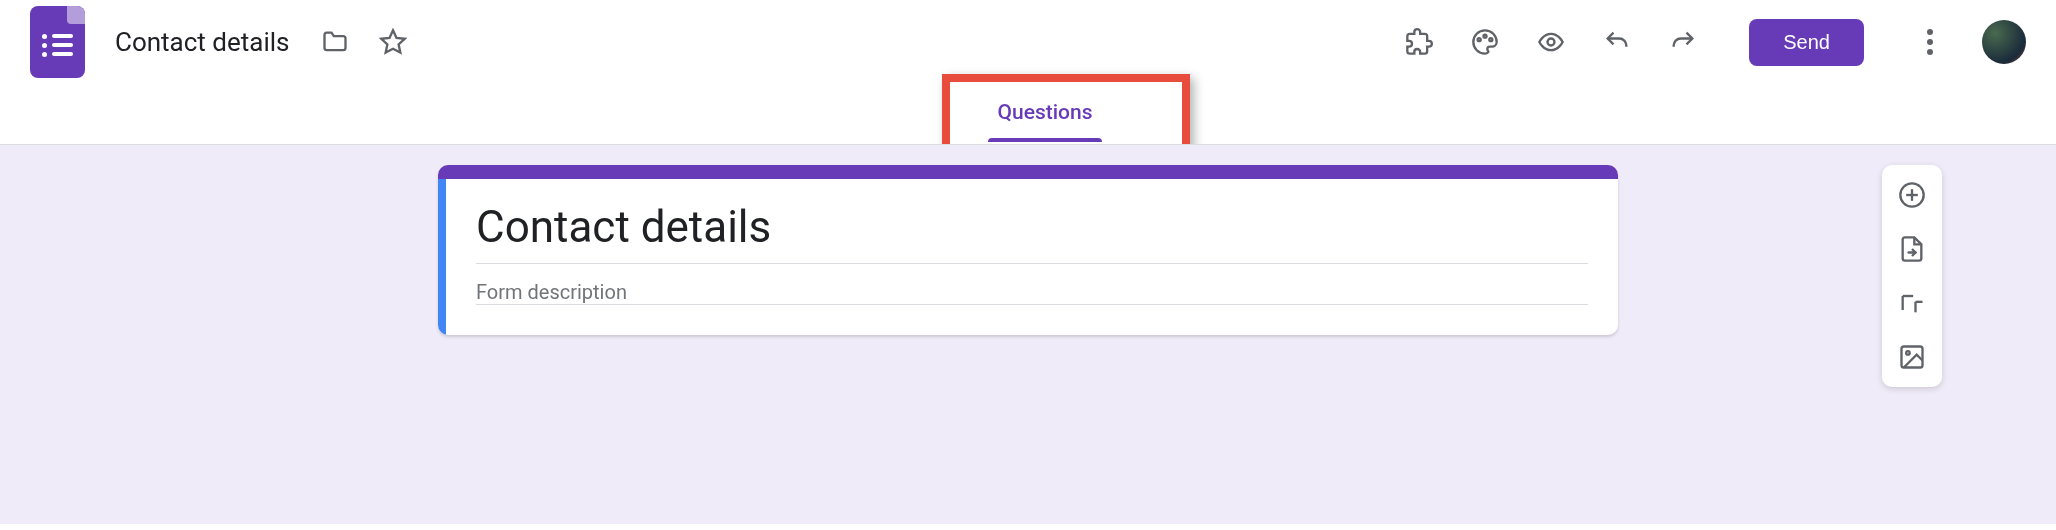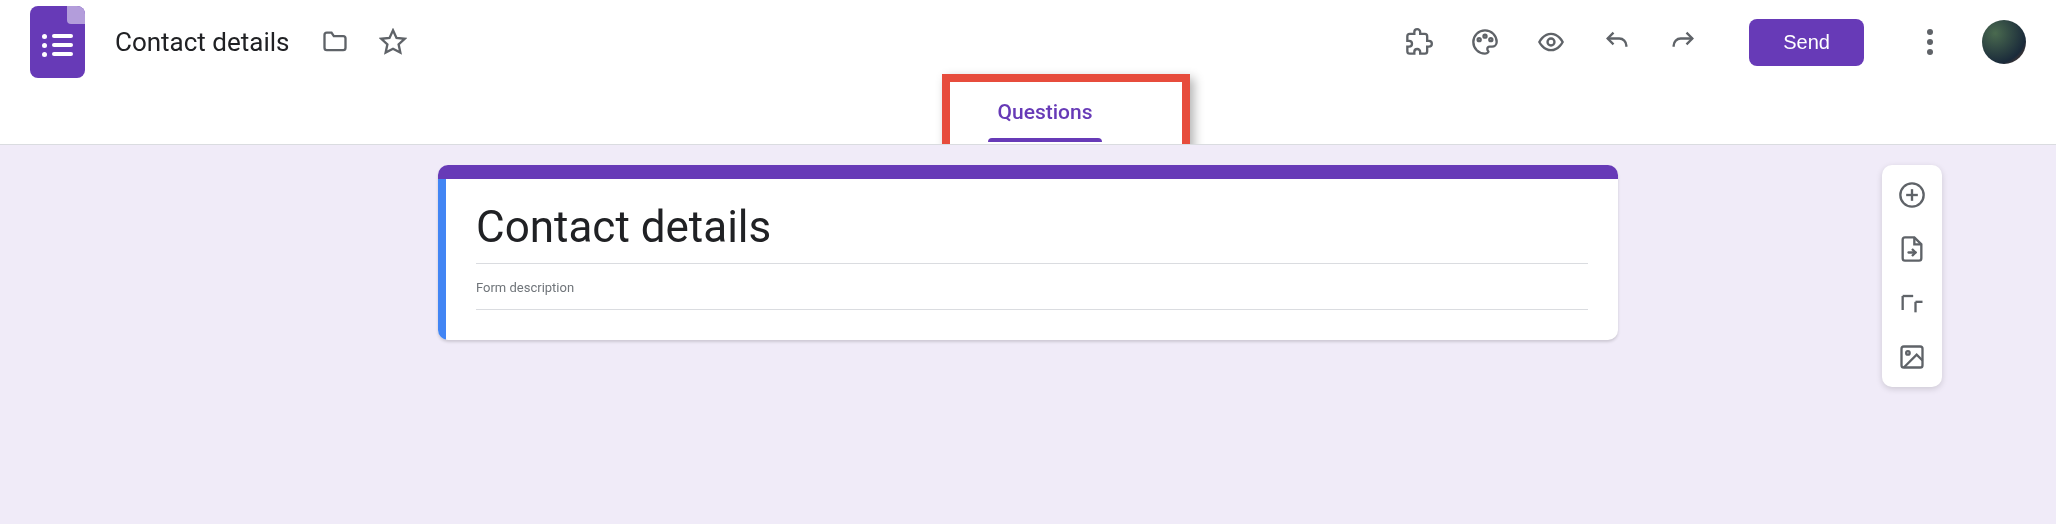--- a/index.html
+++ b/index.html
@@ -190,24 +190,23 @@
     .form-title {
       font-size: 44px;
       color: #202124;
       font-weight: 400;
       padding-bottom: 10px;
       border-bottom: 1px solid #dadce0;
       margin-bottom: 16px;
       width: 100%;
     }
     .form-desc {
-      font-size: 13px;
+      font-size: 20px;
       color: #70757a;
       border-bottom: 1px solid #dadce0;
-      padding-bottom: 14px;
       width: 100%;
     }
     .side-toolbar {
       position: absolute;
       top: 20px;
       right: 114px;
       width: 60px;
       background: #fff;
       border-radius: 10px;
       box-shadow: 0 2px 6px rgba(0,0,0,0.15);

